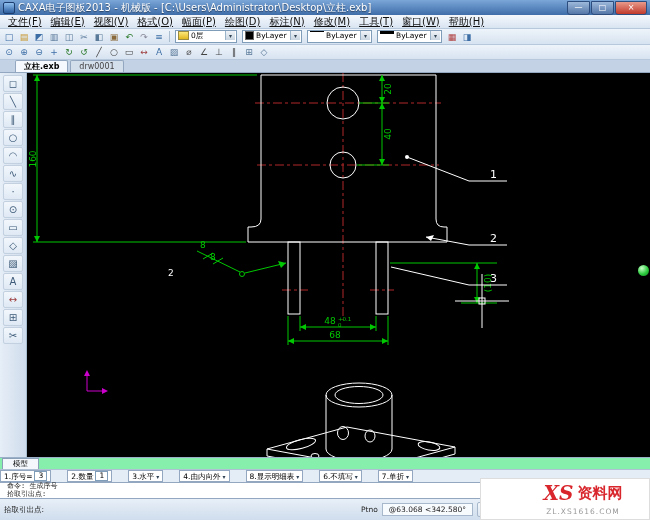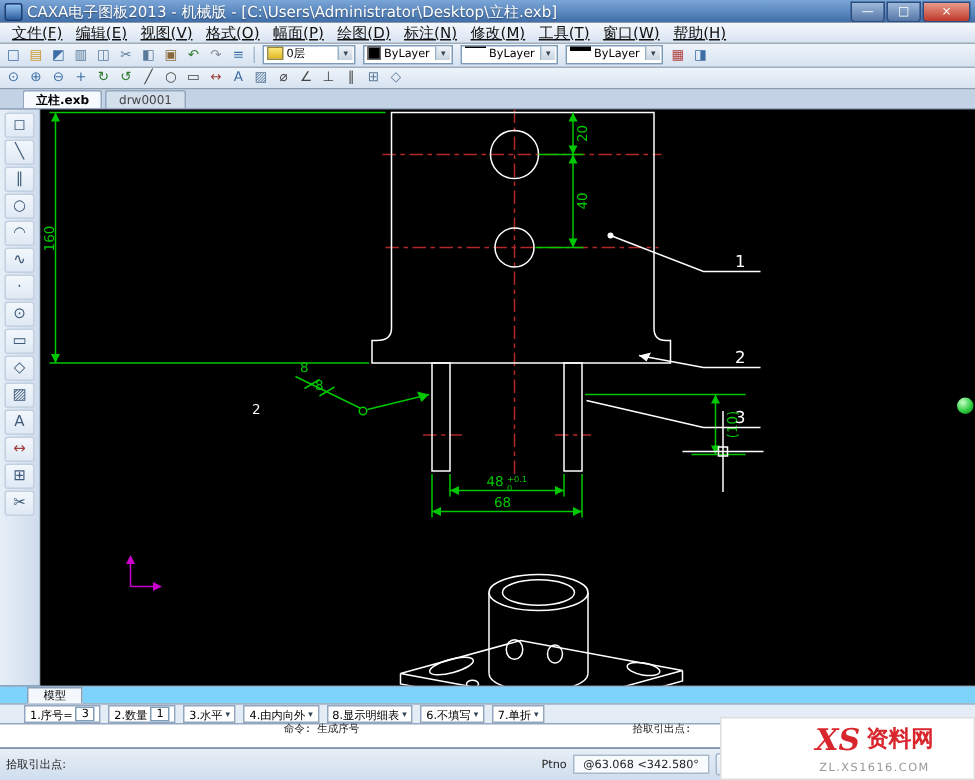--- a/index.html
+++ b/index.html
@@ -47,32 +47,32 @@
   .main{flex:1 1 auto;display:flex;min-height:0;}
   .lefttb{width:26px;background:linear-gradient(90deg,#e6eef7,#cfdcec);display:flex;flex-direction:column;
           align-items:center;padding-top:2px;gap:1px;border-right:1px solid #a8bcd0;flex:0 0 auto;}
   .lefttb .tbi{width:18px;height:15px;line-height:15px;font-size:10px;border:1px solid #c2d0e0;
                background:linear-gradient(#f2f7fc,#dfe9f4);}
   .canvas{flex:1 1 auto;position:relative;background:#000;overflow:hidden;}
   .canvas svg{position:absolute;left:0;top:0;}
   .greenball{position:absolute;right:1px;top:192px;width:11px;height:11px;border-radius:50%;
              background:radial-gradient(circle at 35% 30%,#c8ffc8,#2ecc40 55%,#0a7a1a);}
   
-  .modelrow{height:11px;background:#7dd3fc;border-top:1px solid #9ab0c8;display:flex;align-items:center;
-            padding-left:18px;flex:0 0 auto;}
+  .modelrow{height:11px;background:#86efac;border-top:1px solid #9ab0c8;display:flex;align-items:center;
+            padding-left:2px;flex:0 0 auto;}
   .mtab{font-size:7.5px;height:10px;line-height:10px;padding:0 10px;background:#f4f8fc;
         border:1px solid #8aa0b8;color:#000;}
   .optrow{height:12px;background:#e4ecf6;border-top:1px solid #b0c0d4;display:flex;align-items:flex-start;
-          gap:5px;padding-left:16px;flex:0 0 auto;}
+          gap:16px;padding-left:0;flex:0 0 auto;}
   .opt{display:flex;align-items:center;font-size:7.5px;background:#fff;border:1px solid #93a8c0;
        height:10px;line-height:9px;padding:0 3px;color:#000;white-space:nowrap;}
   .optval{background:#fff;border:1px solid #7f9db9;padding:0 3px;margin-left:2px;height:8px;line-height:8px;}
   .opt .dd{font-size:6px;margin-left:2px;color:#345;}
   .cmd{height:15px;background:#fff;border-top:1px solid #93a8c0;font-size:7px;color:#222;padding:0 7px;
-       display:flex;flex-direction:row;justify-content:space-evenly;flex:0 0 auto;
+       display:flex;flex-direction:column;justify-content:space-evenly;flex:0 0 auto;
        font-family:"DejaVu Sans Mono","Liberation Mono",monospace;}
   .cmdline{height:7px;line-height:7px;white-space:nowrap;}
   .statusbar{height:21px;background:linear-gradient(#e8eff7,#cfdded);border-top:1px solid #93a8c0;
              display:flex;align-items:center;font-size:7.5px;gap:4px;padding:0 4px;flex:0 0 auto;}
   .st{color:#222;white-space:nowrap;}
   .st.prompt{width:150px;overflow:hidden;}
   .st.ptno{margin-left:auto;}
   .st.coords{background:#f8fbfe;border:1px solid #a8b8cc;padding:1px 6px;}
   .statusbar .tbi{width:13px;height:13px;border:1px solid #a8b8cc;background:linear-gradient(#f4f8fc,#dce6f2);
                   font-size:8px;line-height:12px;}

